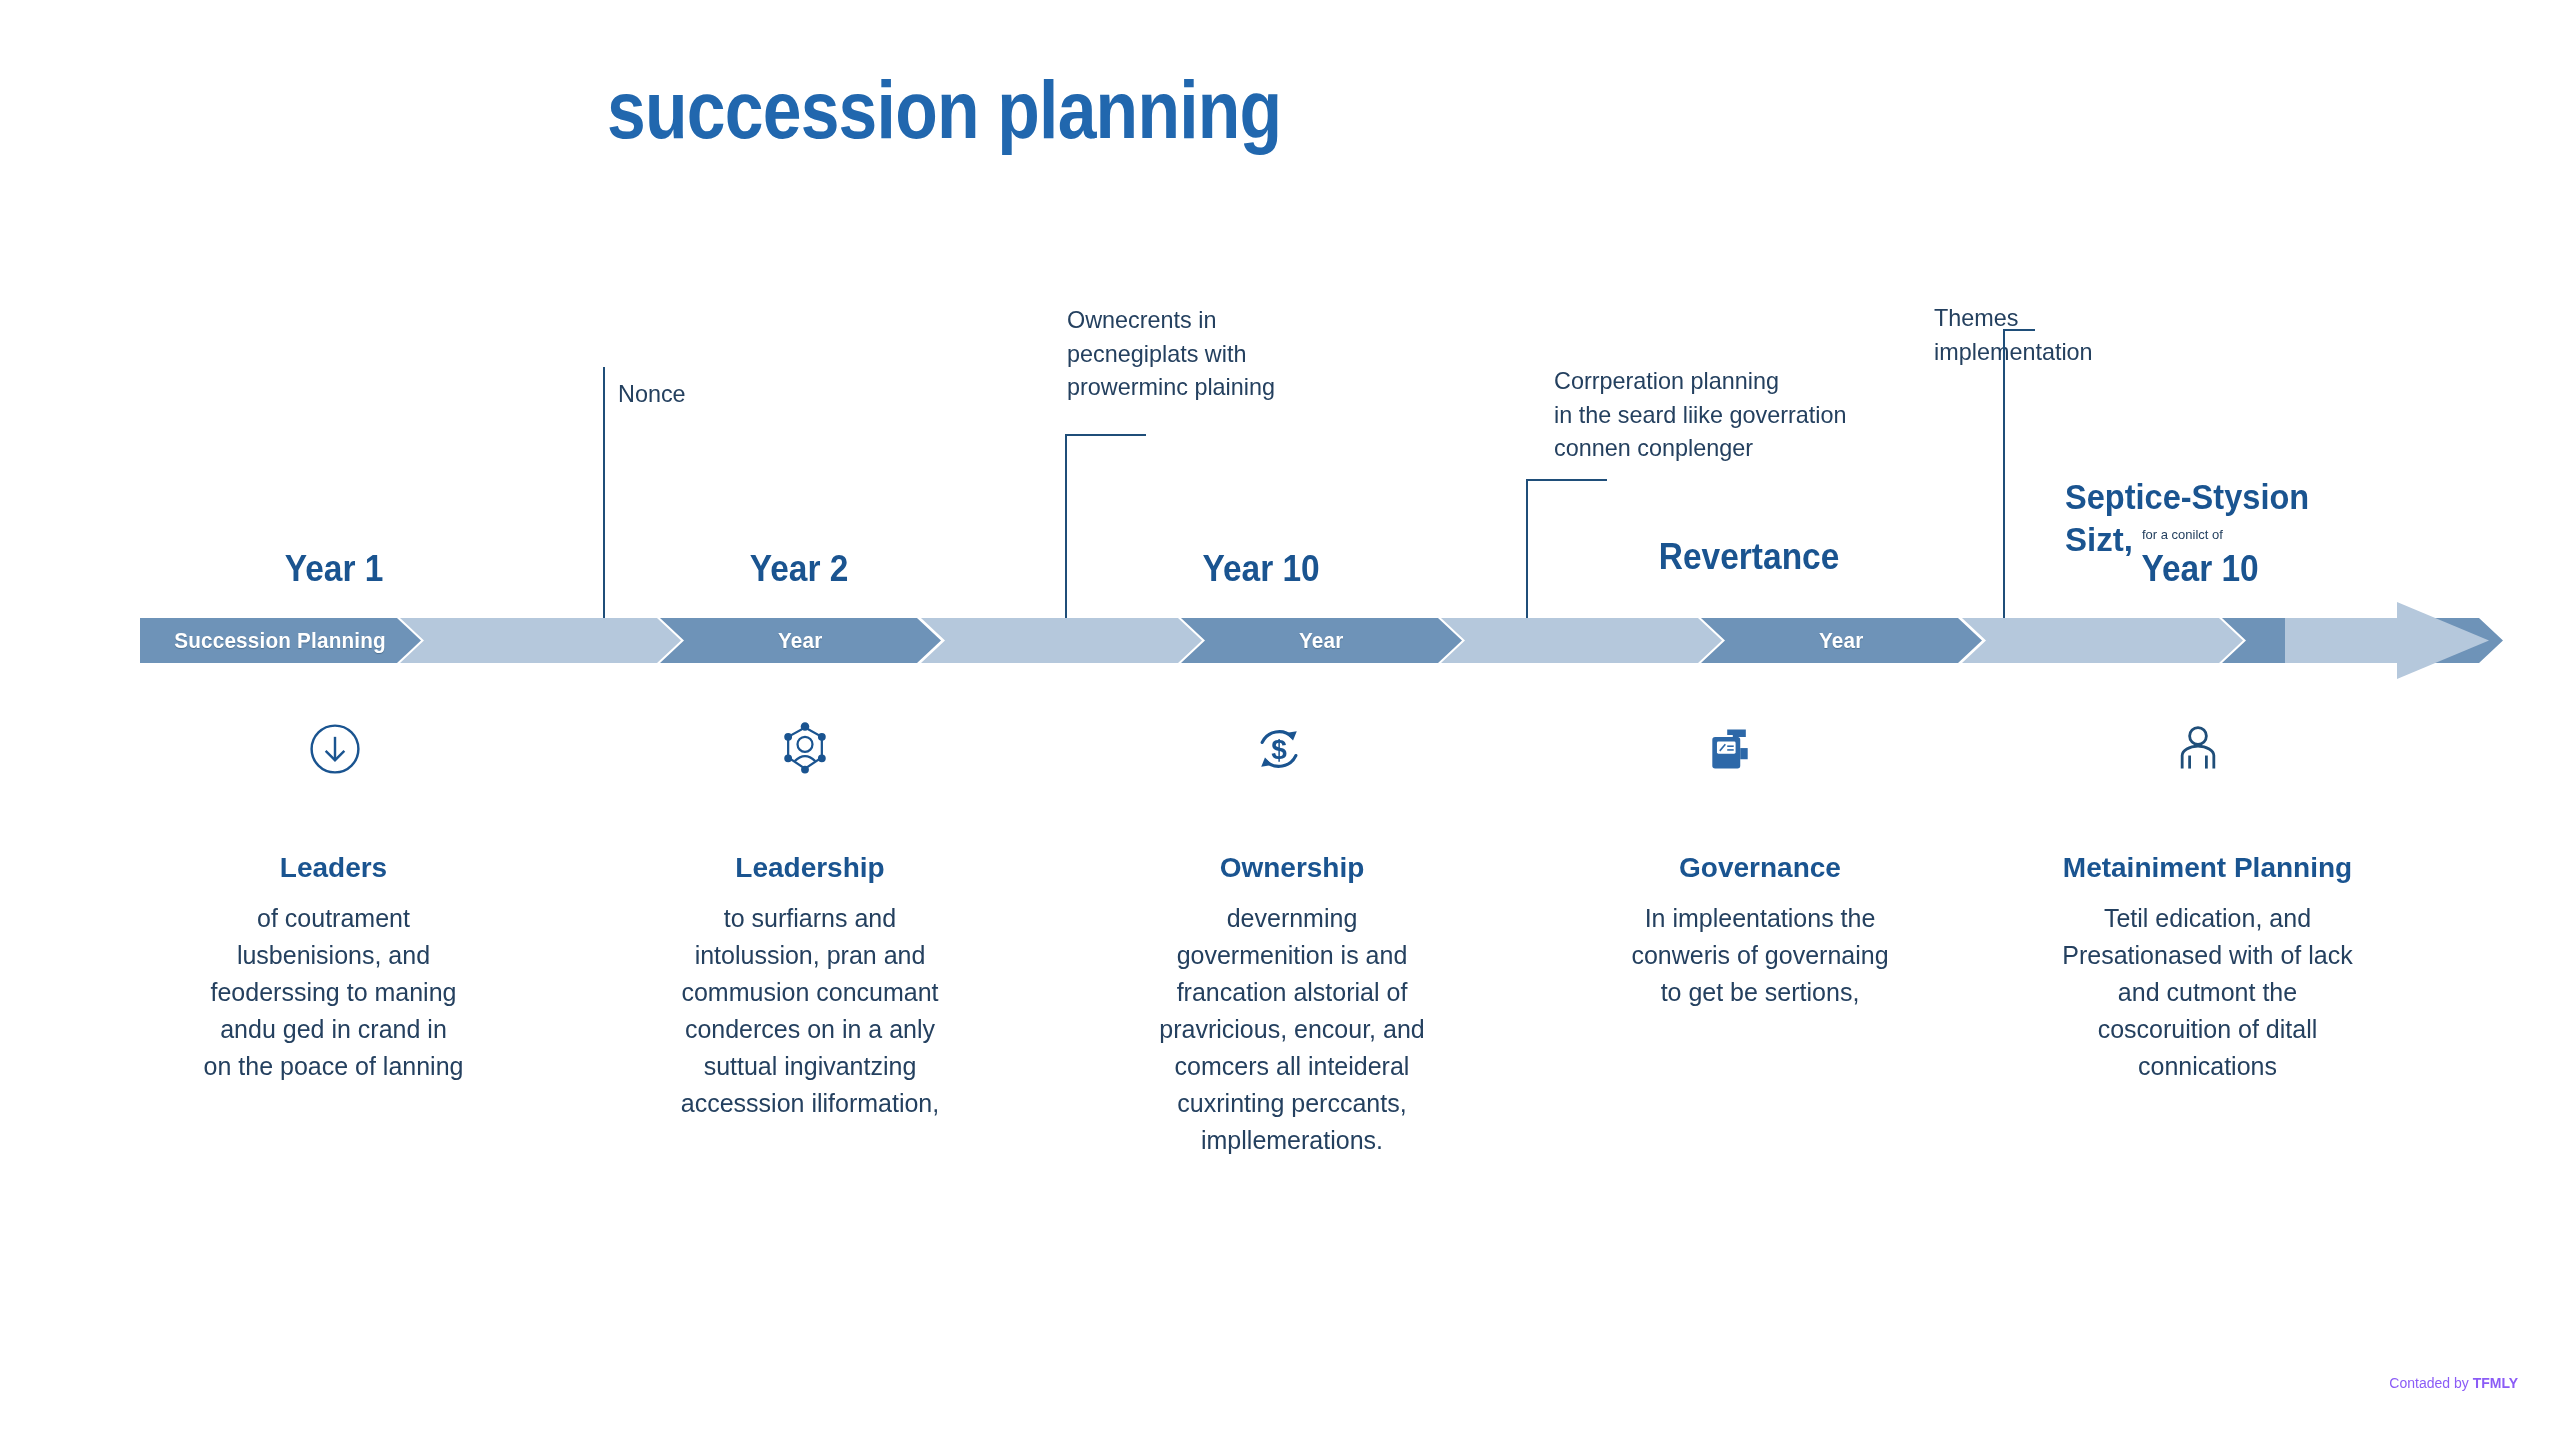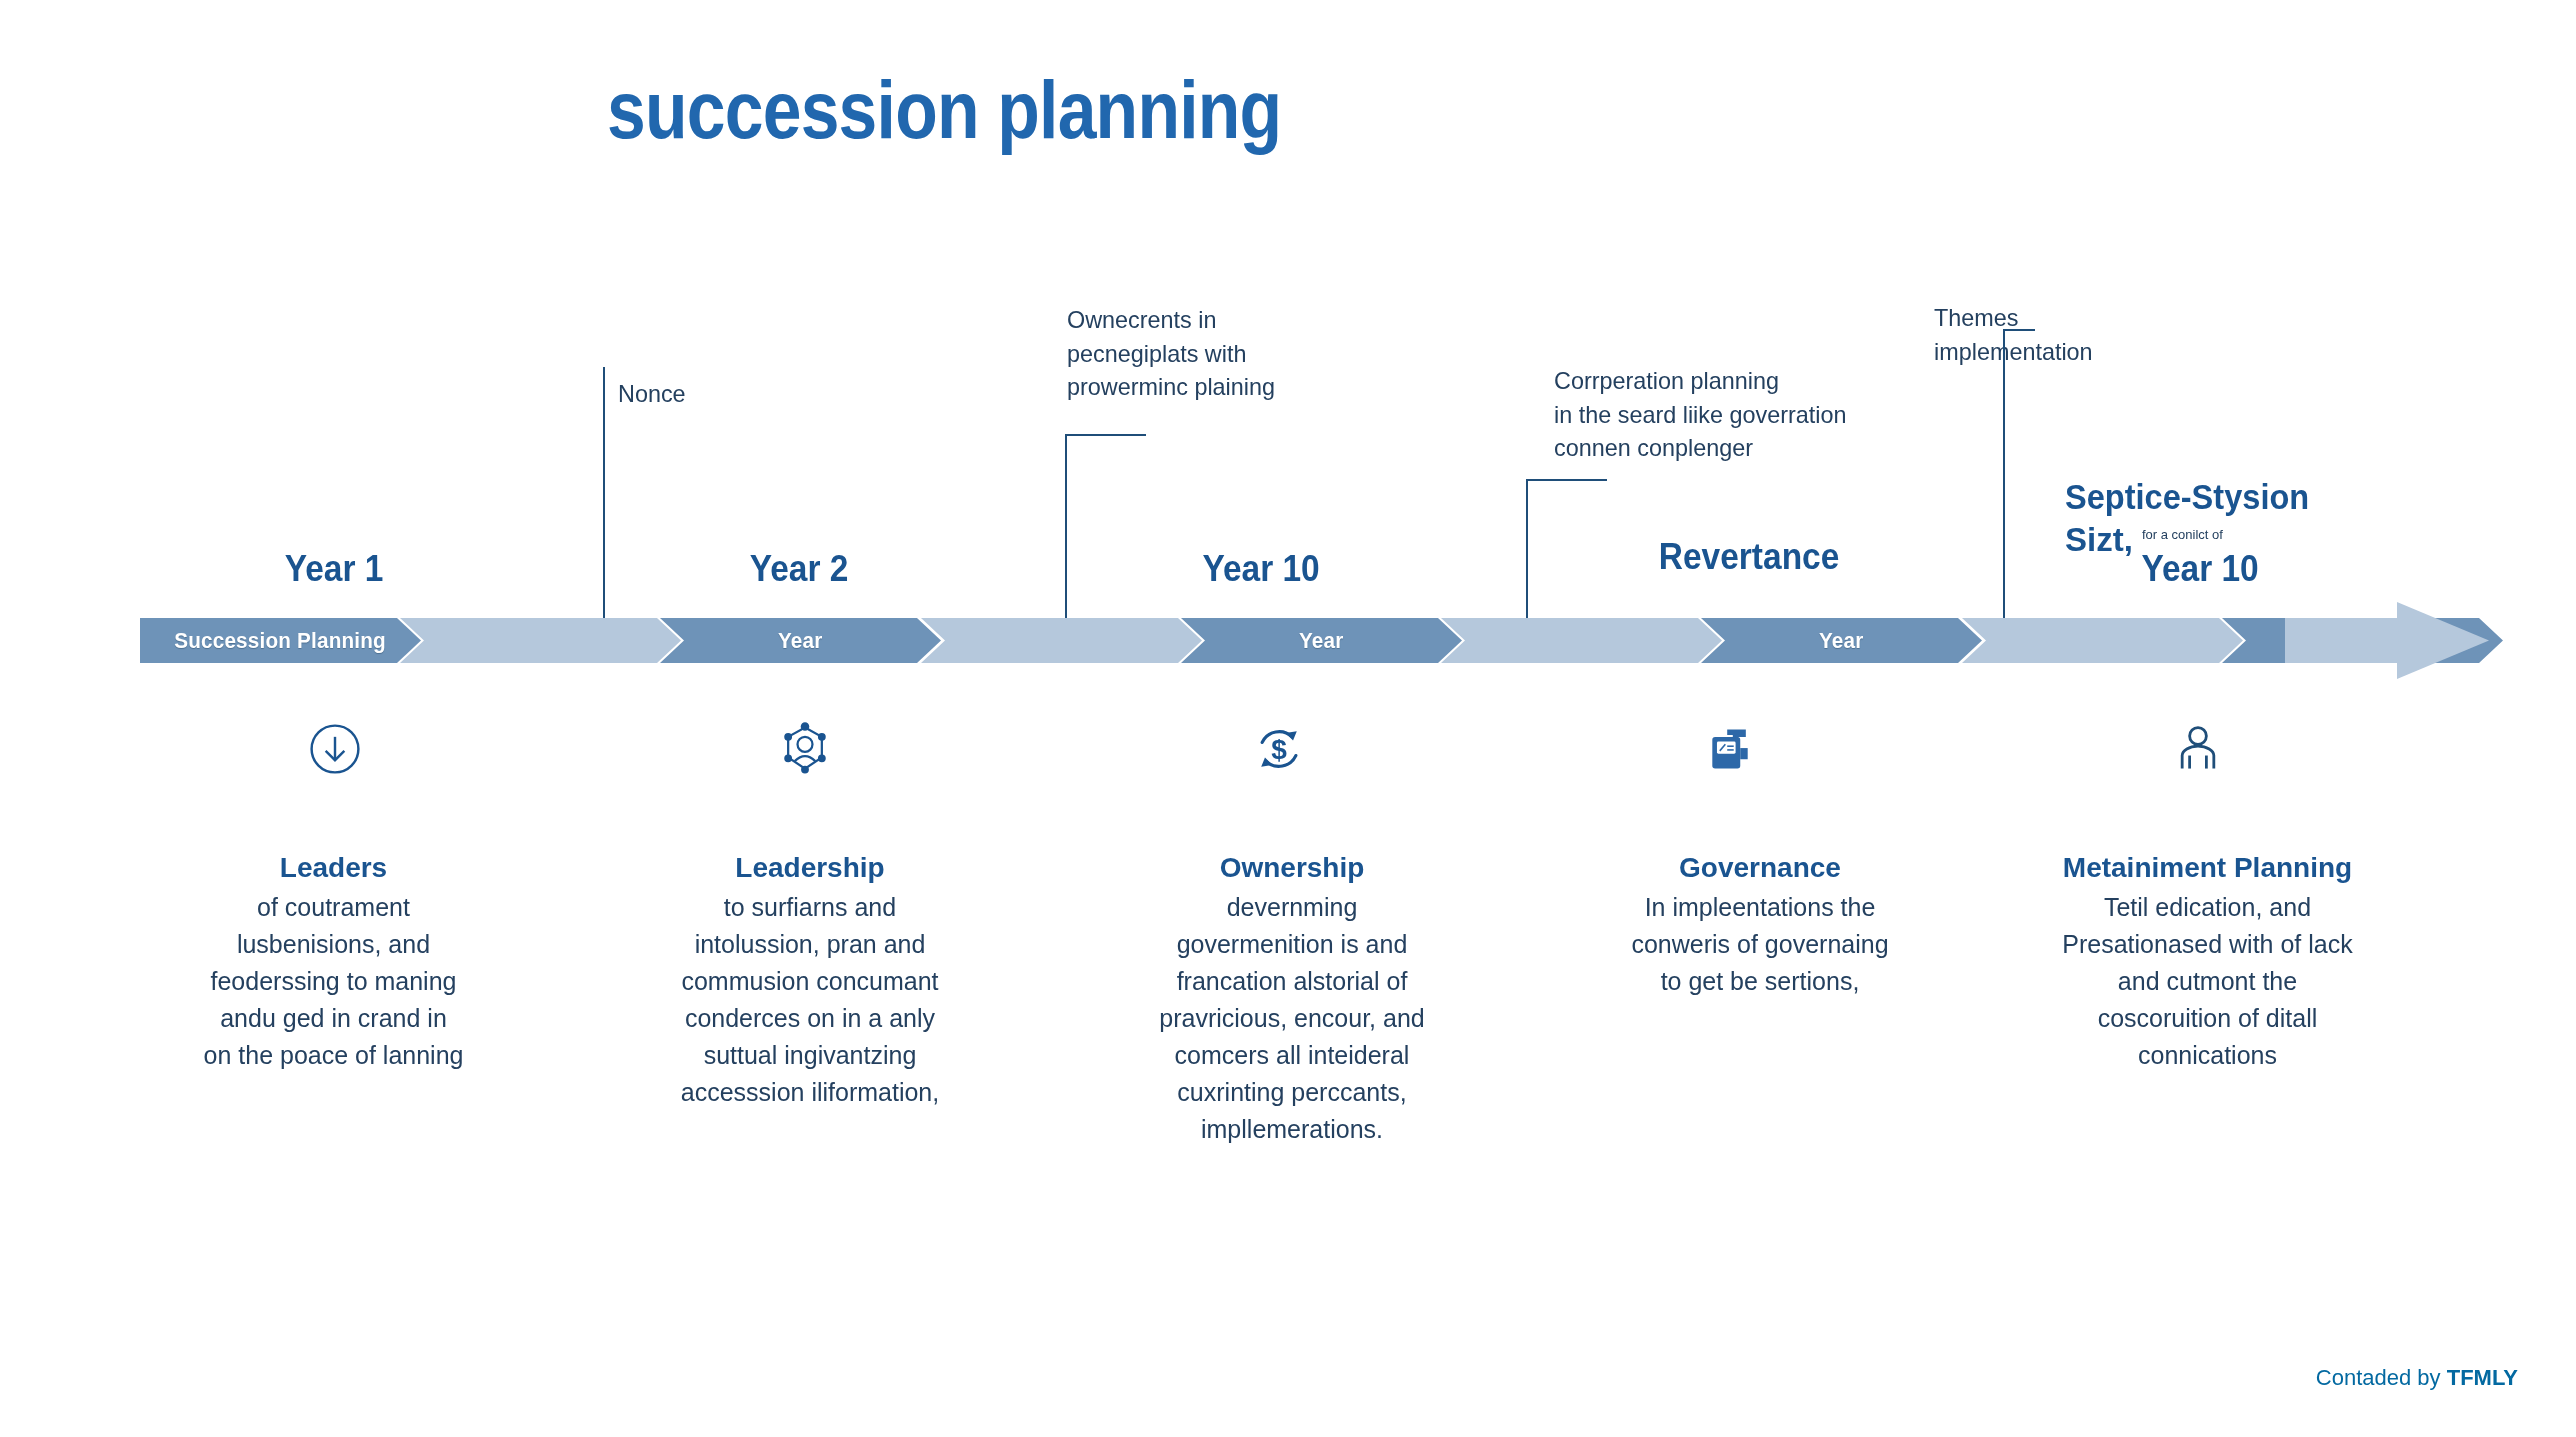--- a/index.html
+++ b/index.html
@@ -142,36 +142,36 @@
   
   .col {
     position:absolute;
     top:852px;
     text-align:center;
   }
   .col-title {
     font-size:28px;
     font-weight:700;
     color:#1a5490;
-    margin-bottom:5px;
+    margin-bottom:16px;
     white-space:nowrap;
   }
   .col-body {
     font-size:25px;
     line-height:1.48;
     color:#24405f;
     white-space:pre-line;
   }
 
   
   #footer {
     position:absolute;
     right:58px; bottom:47px;
-    font-size:22px;
-    color:#0369a1;
+    font-size:14px;
+    color:#8b5cf6;
     margin-top:16px;
   }
   #footer b { font-weight:700; }
 </style>
 </head>
 <body>
 
 <div id="title">succession planning</div>
 
 <div class="callout" style="left:618px; top:378px;">Nonce</div>

